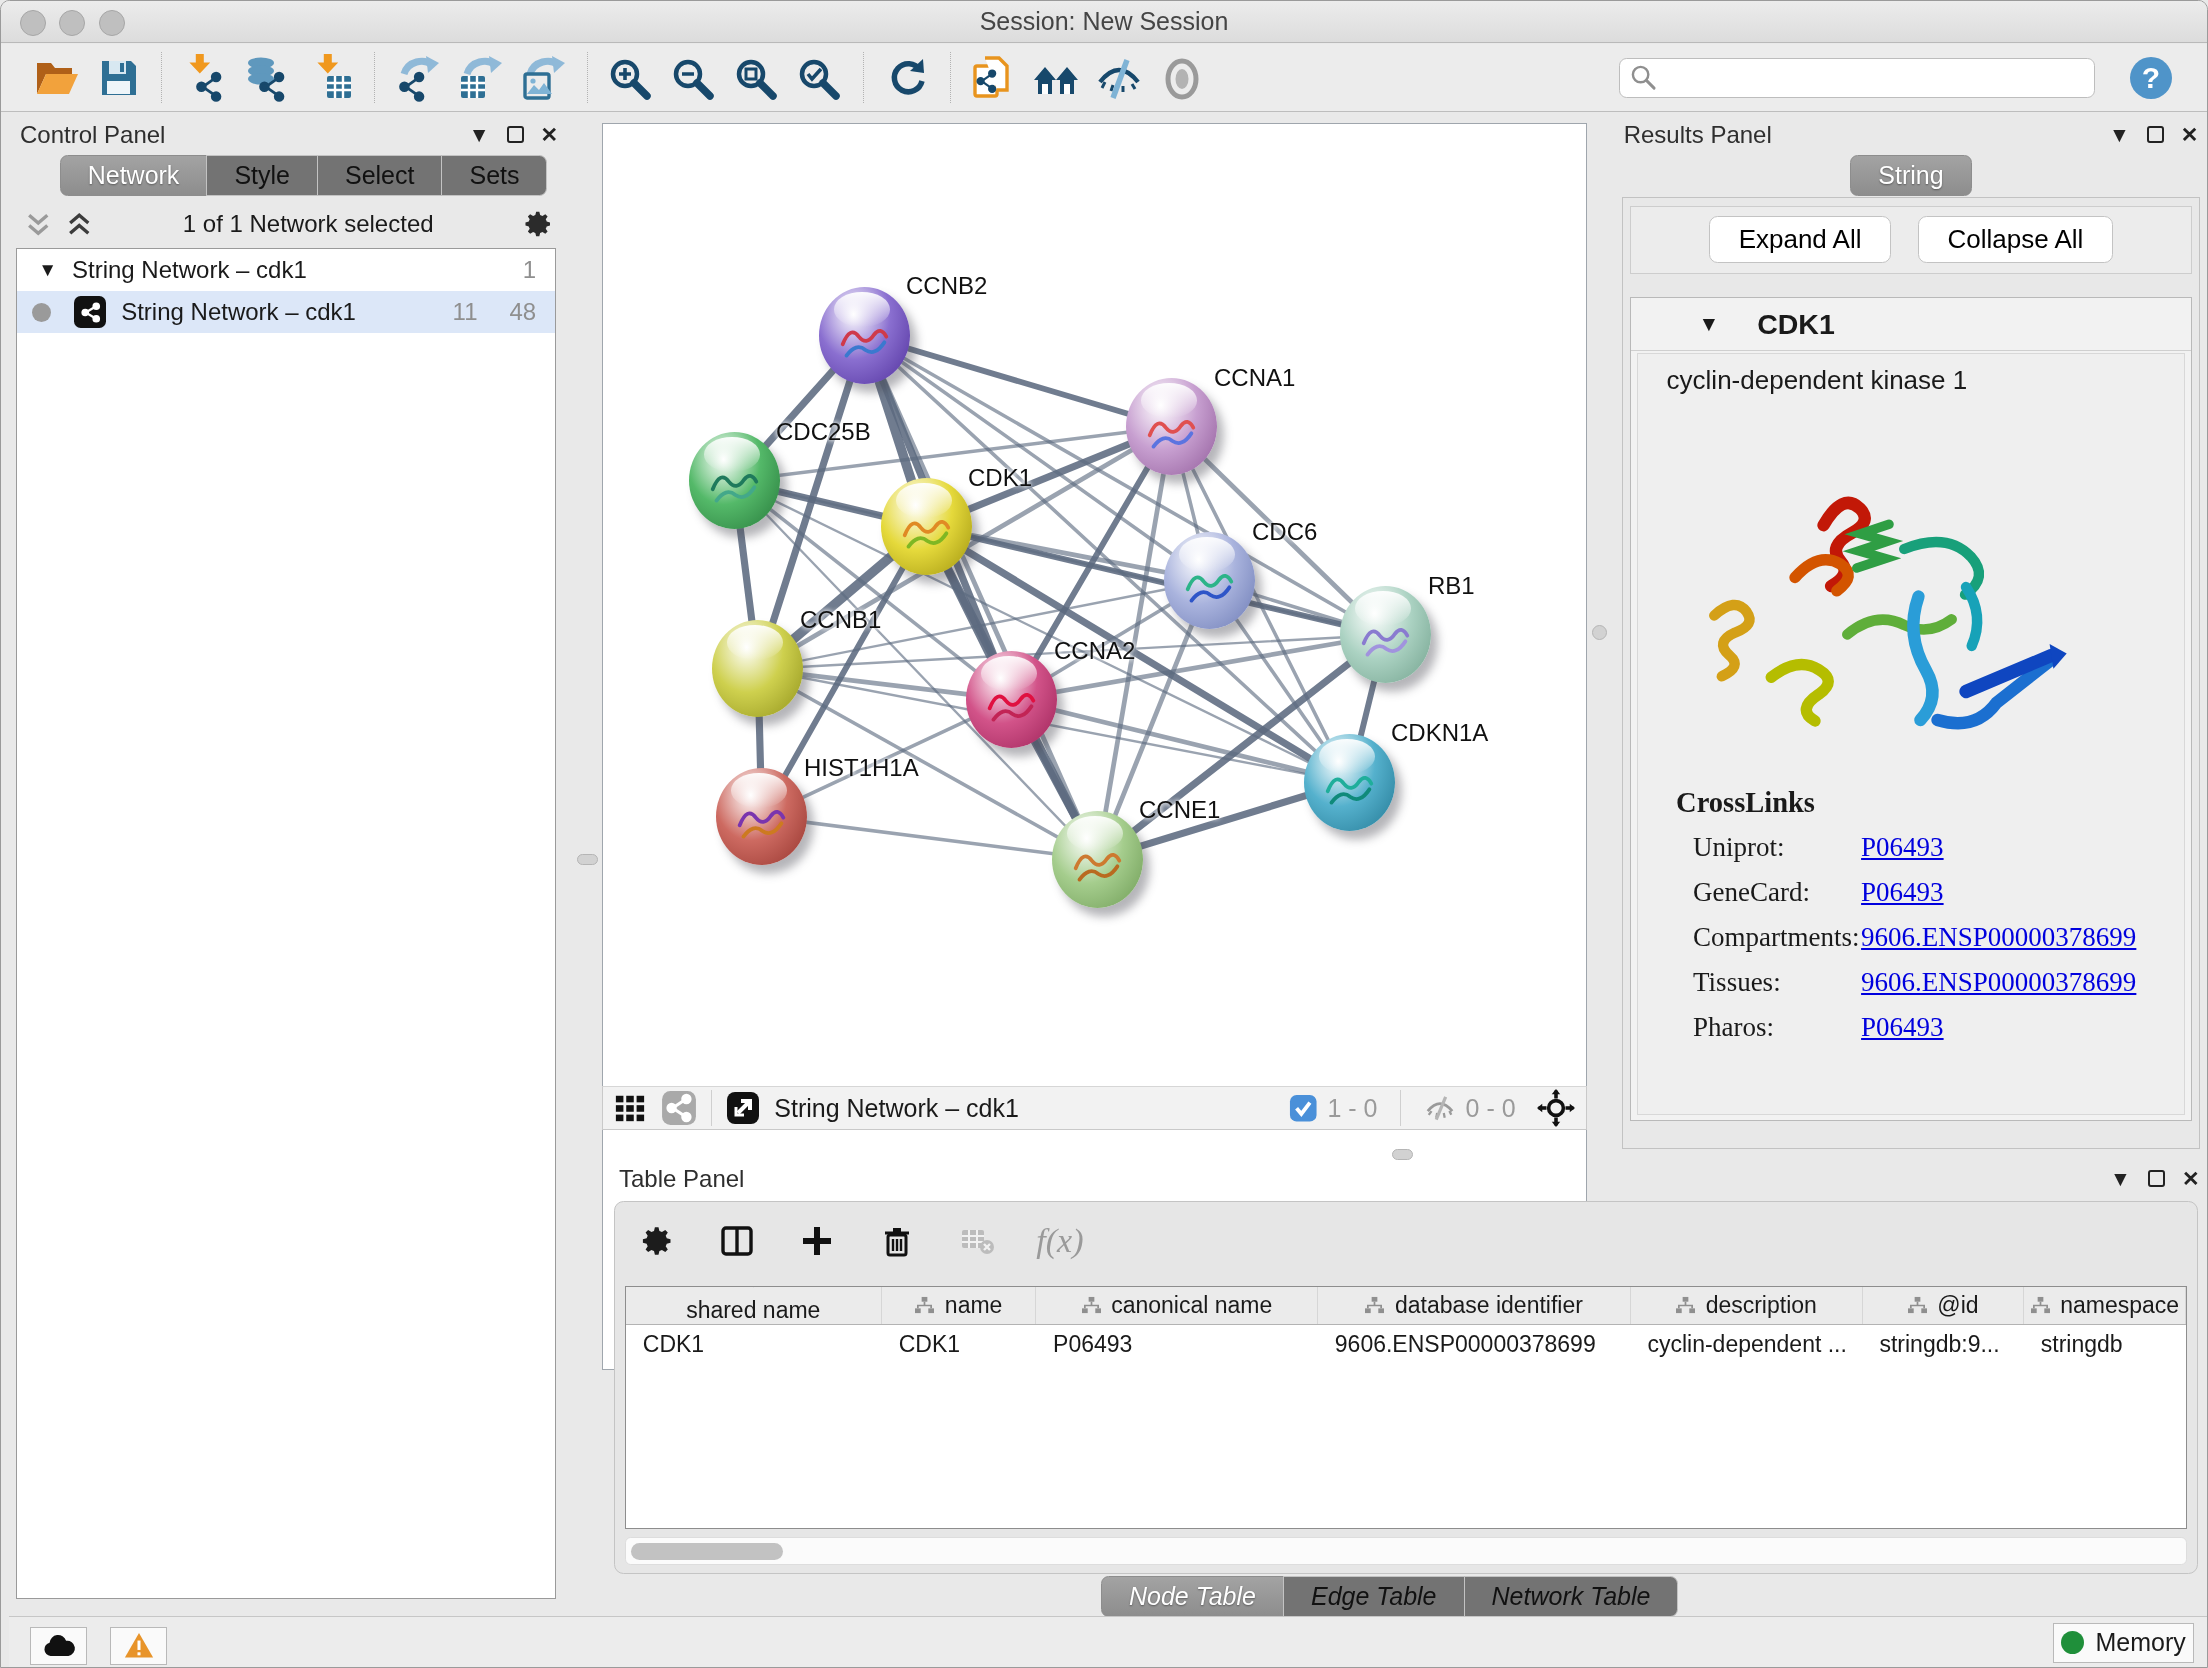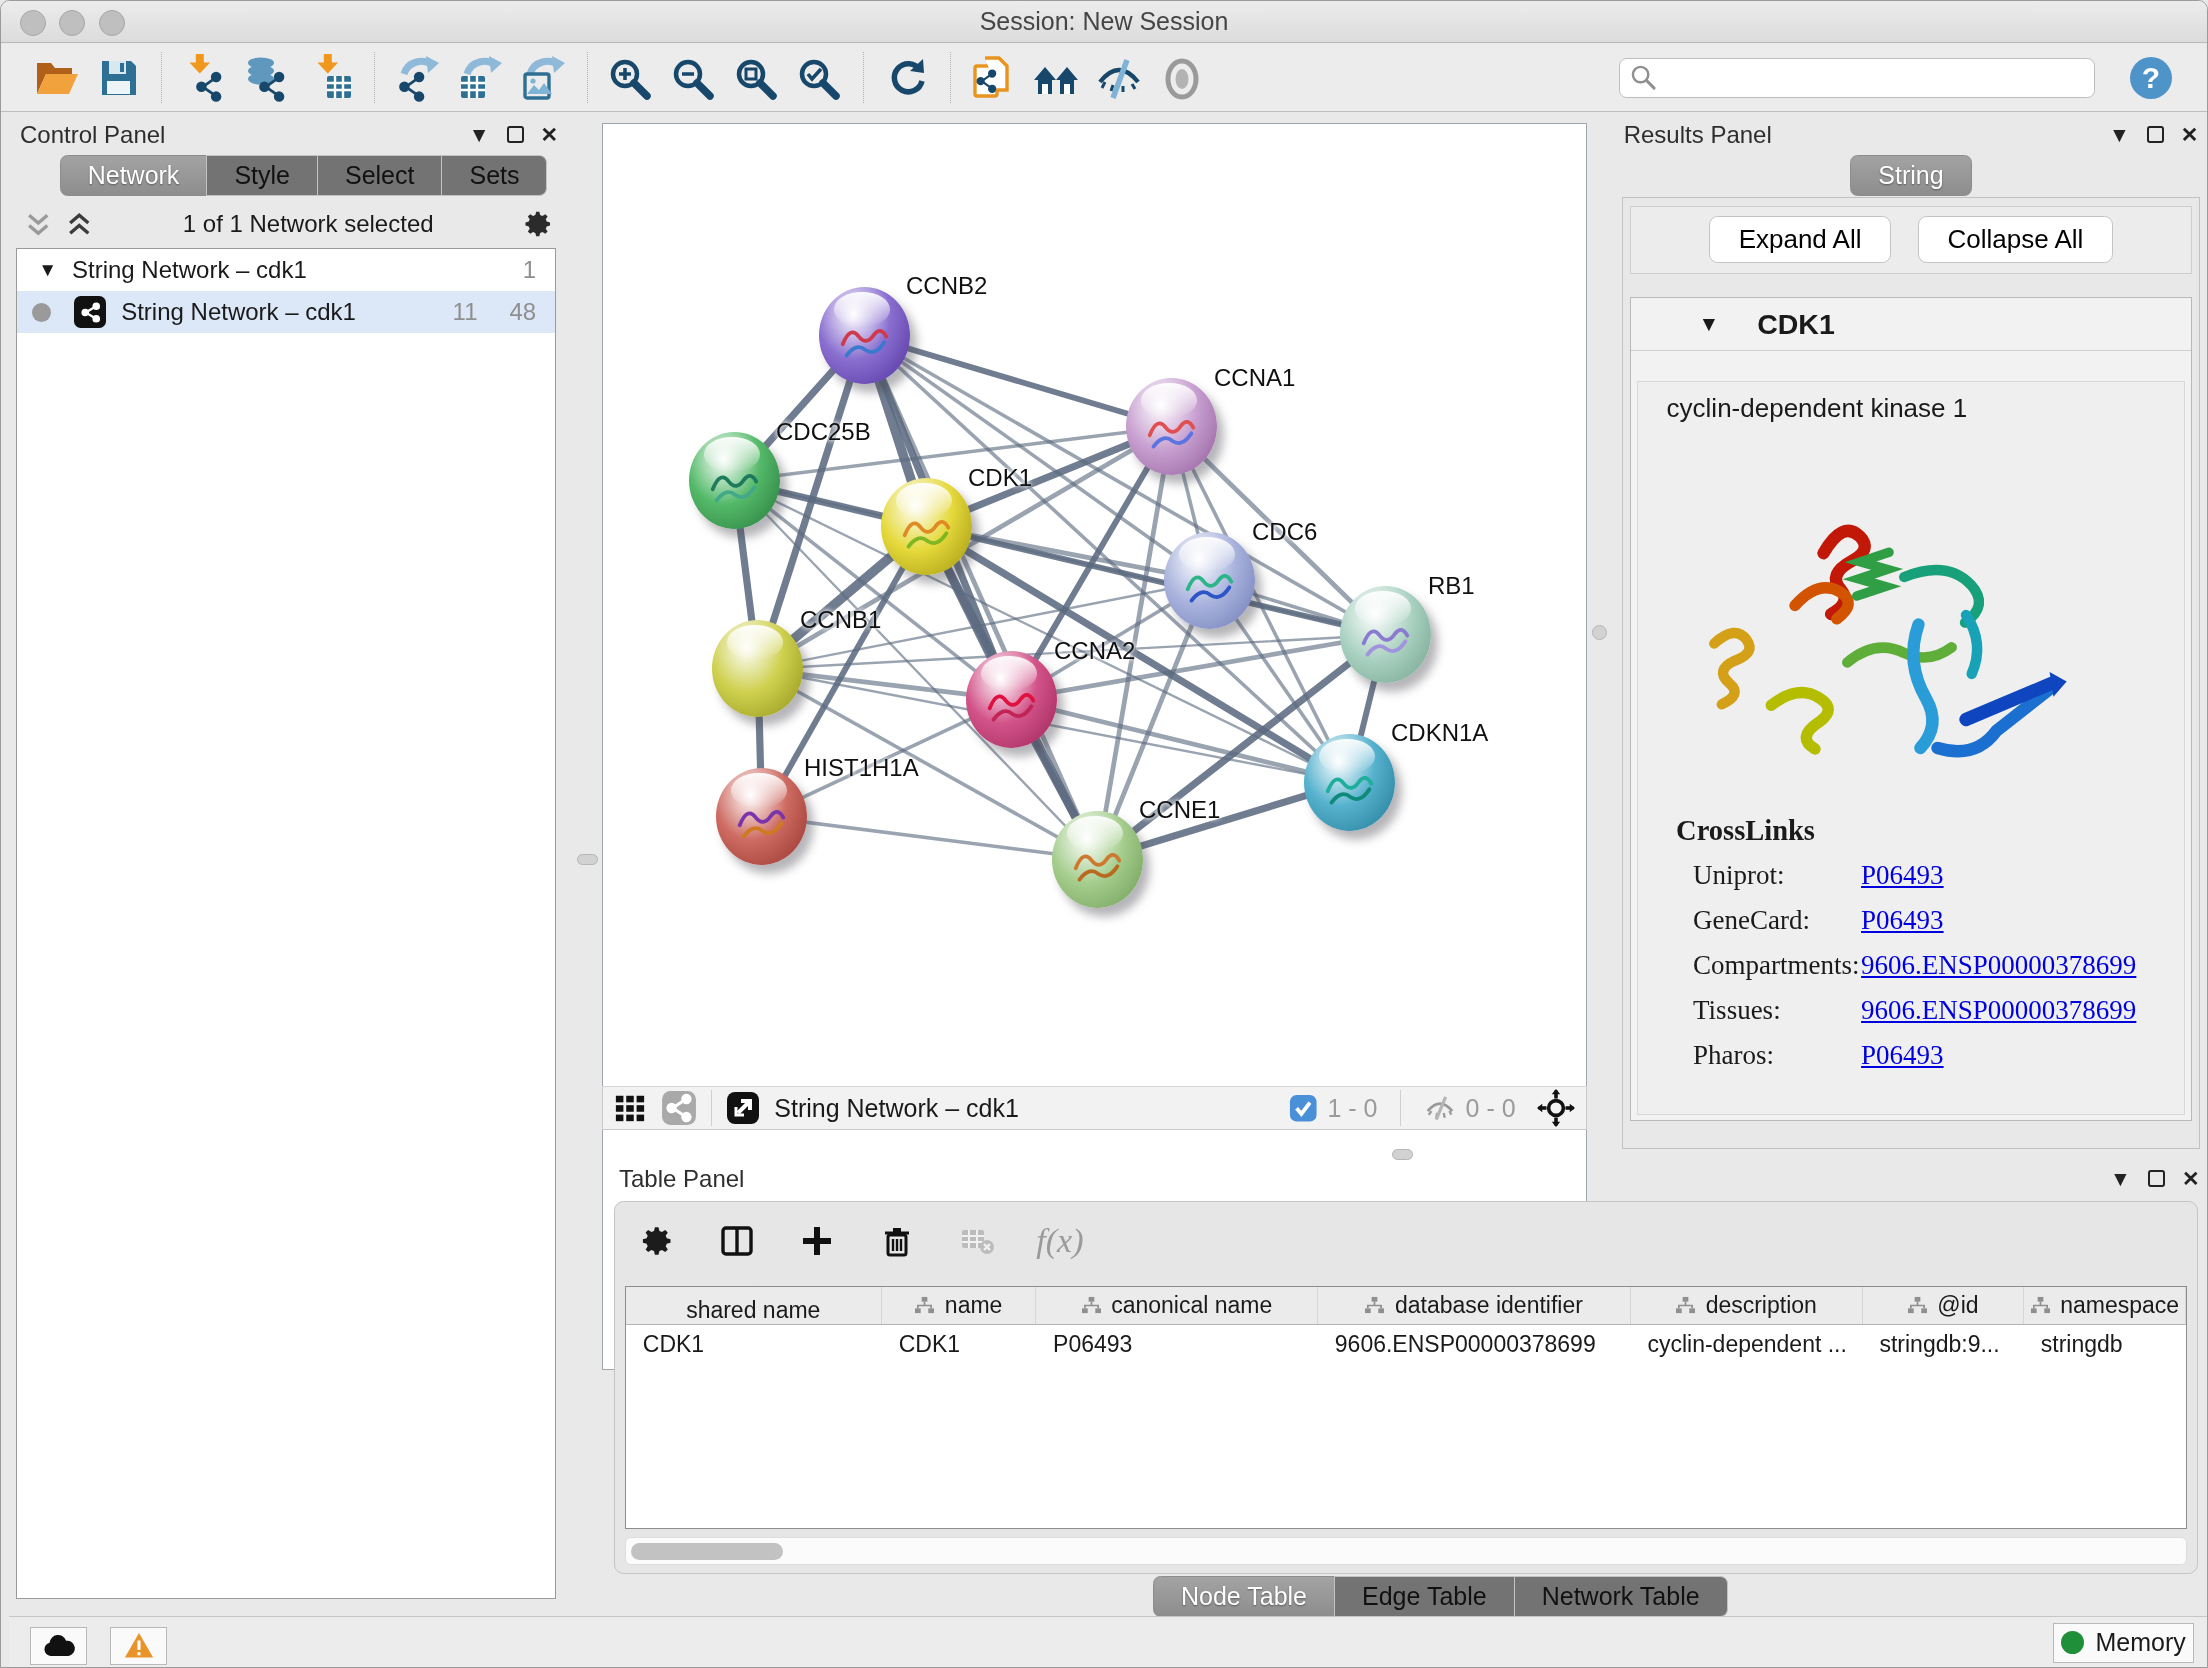--- a/index.html
+++ b/index.html
@@ -71,21 +71,21 @@
   
   .results-panel { position:absolute; left:1617px; top:116px; width:586px; height:1040px; }
   .rp-header { position:absolute; left:5.7px; right:5.7px; top:3.8px; display:flex; justify-content:space-between; align-items:center; }
   .rp-tab { position:absolute; left:0; right:0; top:38px; display:flex; justify-content:center; }
   .rp-box { position:absolute; left:3.8px; right:3.8px; top:80px; bottom:7.6px; background:#e8e8e8; border:1px solid #c2c2c2; }
   .rp-buttons { position:absolute; left:7.6px; right:7.6px; top:7.6px; height:68px; background:#ececec; border:1px solid #cdcdcd;
     display:flex; align-items:center; justify-content:center; gap:27px; }
   .rp-btn { background:#fff; border:1px solid #c3c3c3; border-radius:8.6px; font-size:26px; padding:6.7px 28.5px; }
   .rp-entry { position:absolute; left:7.6px; right:7.6px; top:99px; bottom:27px; background:#f2f2f2; border:1px solid #b9b9b9; }
   .rp-entry-head { display:flex; align-items:center; height:53px; border-bottom:1px solid #cfcfcf; }
-  .rp-entry-body { position:absolute; left:5.7px; right:5.7px; top:55px; bottom:5.7px; background:#efefef; border:1px solid #d8d8d8;margin-top:28px; }
+  .rp-entry-body { position:absolute; left:5.7px; right:5.7px; top:55px; bottom:5.7px; background:#efefef; border:1px solid #d8d8d8; }
   .rp-desc { font-size:26px; padding:11.4px 0 0 28.5px; }
   .crosslinks { position:absolute; left:38px; top:433px; font-family:"Liberation Serif", serif; }
   .cl-title { font-weight:bold; font-size:28.5px; margin-bottom:13.3px; }
   .cl-row { display:flex; height:45px; font-size:27px; }
   .cl-label { width:185px; padding-left:17px; }
   .cl-link { color:#0000de; text-decoration:underline; }
 
   
   .table-panel { position:absolute; left:599px; top:1158px; width:1609px; height:458px; }
   .tp-header { position:absolute; left:19px; right:9.5px; top:5.7px; display:flex; justify-content:space-between; align-items:center; }
@@ -95,21 +95,21 @@
   .tp-icon svg { width:36px; height:36px; }
   .tp-icon.dis { opacity:.45; }
   .fx { font-family:"Liberation Serif", serif; font-style:italic; font-size:34px; color:#9a9a9a; }
   .grid-table { position:absolute; left:9.5px; right:9.5px; top:84px; bottom:44px; background:#fff; border:1px solid #8d8d8d; overflow:hidden; }
   .g-head { display:flex; height:38px; background:#ebebeb; border-bottom:1.9px solid #b3b3b3; }
   .g-hcell { display:flex; align-items:center; justify-content:center; gap:9.5px; font-size:23px; border-right:1px solid #d6d6d6; }
   .g-row { display:flex; height:38px; }
   .g-cell { font-size:23px; padding-left:17px; display:flex; align-items:center; }
   .tp-scroll { position:absolute; left:9.5px; right:9.5px; bottom:7.6px; height:28.5px; background:#fbfbfb; border:1px solid #ddd; border-radius:5.7px; }
   .tp-thumb { position:absolute; left:4.8px; top:4.8px; width:152px; height:17px; background:#c2c2c2; border-radius:8.6px; }
-  .tp-tabs { position:absolute; left:553px; top:417px; }
+  .tp-tabs { position:absolute; left:501px; top:417px;font-style:italic; }
 
   
   .statusbar { position:absolute; left:8px; bottom:0; width:100%; height:51px; background:#ececec; border-top:1px solid #c6c6c6; }
   .st-btn { position:absolute; top:9.5px; width:57px; height:38px; background:#fafafa; border:1.9px solid #b9b9b9;
     display:flex; align-items:center; justify-content:center; }
   .memory-btn { position:absolute; right:21px; top:5.7px; width:141px; height:40px; background:#fafafa; border:1.9px solid #b9b9b9;
     display:flex; align-items:center; justify-content:center; gap:11.4px; font-size:25px; }
   .memdot { width:23px; height:23px; border-radius:50%; background:#1f8f3a; }
 
   .split-oval { position:absolute; background:#d2d2d2; border:1px solid #b5b5b5; border-radius:9.5px; }

